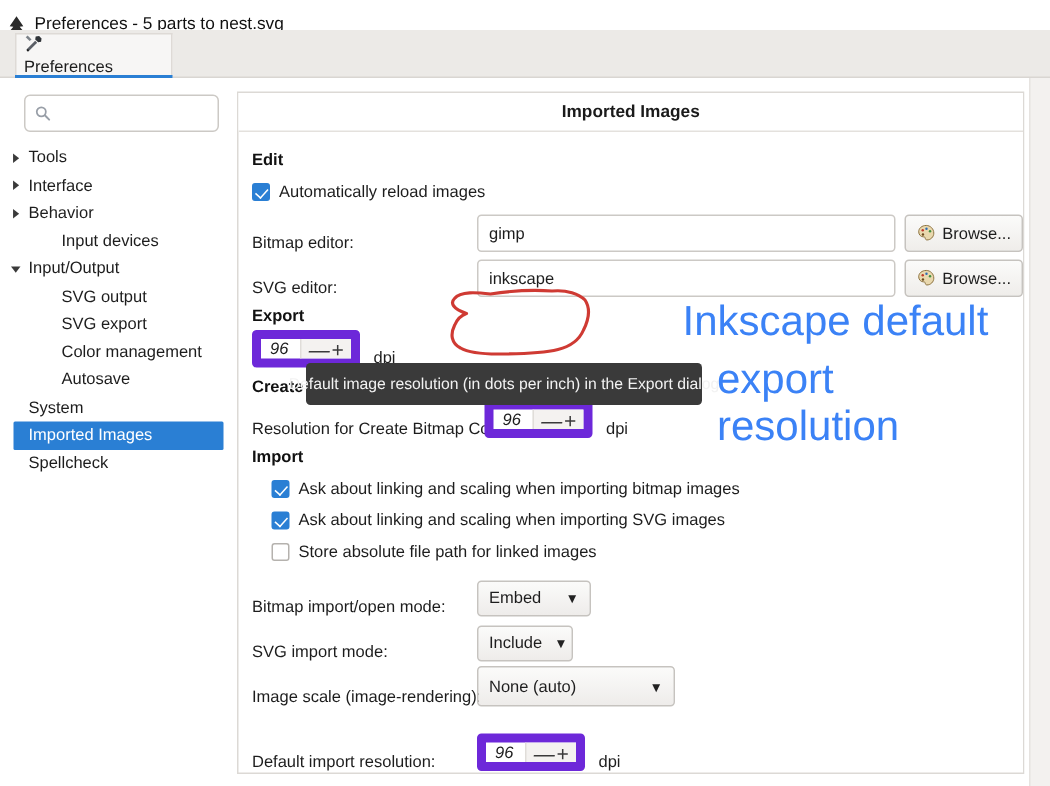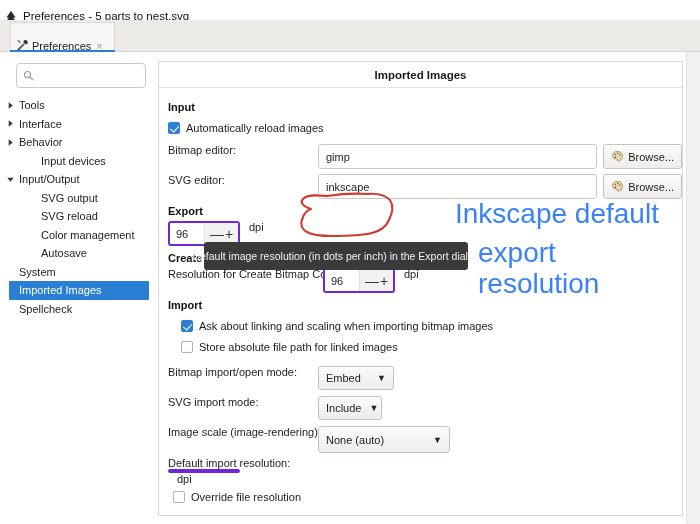--- a/index.html
+++ b/index.html
@@ -22,21 +22,21 @@
   #titlebar .title-text{ font-size:11.5px; color:#111; white-space:nowrap; }
 
   
   #tabstrip{
     position:absolute; left:0; top:20px; width:700px; height:32px;
     background:#eceae7; border-bottom:1px solid #d9d6d2;
   }
   #tab{
     position:absolute; left:10px; top:2px; width:105px; height:30px;
     background:#f7f6f5; border:1px solid #dedad6; border-bottom:none;
-    display:flex; align-items:flex-end; gap:3px; padding:0 5px;
+    display:flex; align-items:flex-start; gap:3px; padding:0 5px;flex-direction:column;
   }
   #tab .tab-underline{
     position:absolute; left:-1px; bottom:-1px; width:105px; height:3px;
     background:#2a7fd4;
   }
   #tab .tab-ico{ width:13px; height:13px; flex:0 0 auto; }
   #tab .tab-label{ font-size:11px; color:#1d1d1d; }
   #tab .tab-close{ font-size:11px; color:#9a9a9a; margin-left:2px; }
 
   
@@ -88,21 +88,21 @@
     font-size:11.5px; font-weight:bold; color:#1a1a1a;
     border-bottom:1px solid #e4e1dd; background:#fff;
   }
   #panel-inner{ position:relative; padding:6px 0 0 0; height:427px; }
 
   .section-head{
     font-size:11px; font-weight:bold; color:#111;
     padding-left:9px; margin-top:7px; margin-bottom:4px;
   }
   .row{
-    display:flex; align-items:flex-start; height:24px;
+    display:flex; align-items:flex-end; height:24px;
     padding-left:9px; margin-bottom:3px; position:relative;
   }
   .row .lbl{ font-size:11px; color:#1d1d1d; white-space:nowrap; }
   .row .lbl.w-field{ width:150px; flex:0 0 auto; }
 
   
   .cbrow{ display:flex; align-items:center; height:21px; padding-left:22px; }
   .cb{
     width:12px; height:12px; border-radius:2px; flex:0 0 auto;
     margin-right:6px; border:1px solid #b5b2ae; background:#fff;
@@ -124,22 +124,22 @@
   .browse-btn{
     height:25px; border:1px solid #c6c3bf; border-radius:3px;
     background:linear-gradient(#fbfbfa,#efedea);
     display:flex; align-items:center; gap:4px; padding:0 7px;
     font-size:11px; color:#1d1d1d; margin-left:6px;
   }
   .browse-btn .bico{ width:13px; height:13px; flex:0 0 auto; }
 
   
   .spin{
-    height:25px; width:72px; border:2px solid #6d28d9; border-radius:3px;
-    background:#fff; display:flex; align-items:center; overflow:hidden;
+    height:25px; width:72px; border:6px solid #6d28d9; border-radius:3px;
+    background:#fff; display:flex; align-items:center; overflow:hidden;font-style:italic;
   }
   .spin .val{ flex:1; padding-left:6px; font-size:11px; color:#1d1d1d; }
   .spin .btns{
     display:flex; align-items:center; justify-content:center; gap:1px;
     width:34px; height:100%; border-left:1px solid #e0ddd9;
     background:#f4f2f0; font-size:14px; color:#3a3a3a; line-height:1;
   }
   .unit{ font-size:11px; color:#1d1d1d; margin-left:9px; }
 
   
@@ -246,21 +246,21 @@
             <svg viewBox="0 0 10 10" width="9" height="9">
               <path d="M1.5 3 L8.5 3 L5 7.5 Z" fill="#3a3a3a"></path>
             </svg>
           </span>
           <span>Input/Output</span>
         </div>
         <div class="tree-row level1">
           <span>SVG output</span>
         </div>
         <div class="tree-row level1">
-          <span>SVG reload</span>
+          <span>SVG export</span>
         </div>
         <div class="tree-row level1">
           <span>Color management</span>
         </div>
         <div class="tree-row level1">
           <span>Autosave</span>
         </div>
         <div class="tree-row level0">
           <span>System</span>
         </div>
@@ -271,21 +271,21 @@
           <span>Spellcheck</span>
         </div>
       </div>
   </div>
 
   <div id="rightpanel">
     <div id="panel-title">Imported Images</div>
 
     <div id="panel-inner">
 
-      <div class="section-head">Input</div>
+      <div class="section-head">Edit</div>
 
       <div class="cbrow" style="padding-left:9px;">
         <span class="cb on"></span>
         <span class="cbl">Automatically reload images</span>
       </div>
 
       <div class="row" style="margin-top:6px;">
         <span class="lbl w-field">Bitmap editor:</span>
         <div class="textfield" style="width:285px;">gimp</div>
         <div class="browse-btn">
@@ -342,20 +342,24 @@
         <span class="unit">dpi</span>
       </div>
 
       <div class="section-head">Import</div>
 
       <div class="cbrow">
         <span class="cb on"></span>
         <span class="cbl">Ask about linking and scaling when importing bitmap images</span>
       </div>
       <div class="cbrow">
+        <span class="cb on"></span>
+        <span class="cbl">Ask about linking and scaling when importing SVG images</span>
+      </div>
+      <div class="cbrow">
         <span class="cb"></span>
         <span class="cbl">Store absolute file path for linked images</span>
       </div>
 
       <div class="row" style="margin-top:9px;">
         <span class="lbl w-field">Bitmap import/open mode:</span>
         <div class="dropdown" style="width:76px;">
           <span>Embed</span>
           <span class="caret">▼</span>
         </div>
@@ -370,21 +374,21 @@
       </div>
 
       <div class="row" style="margin-top:6px;">
         <span class="lbl w-field">Image scale (image-rendering):</span>
         <div class="dropdown" style="width:132px;height:27px;">
           <span>None (auto)</span>
           <span class="caret">▼</span>
         </div>
       </div>
 
-      <div class="row" style="margin-top:7px;flex-direction:column;">
+      <div class="row" style="margin-top:19px;">
         <span class="lbl w-field">Default import resolution:</span>
         <div class="spin">
           <span class="val">96</span>
           <span class="btns">
             <span>—</span>
             <span>+</span>
           </span>
         </div>
         <span class="unit">dpi</span>
       </div>

